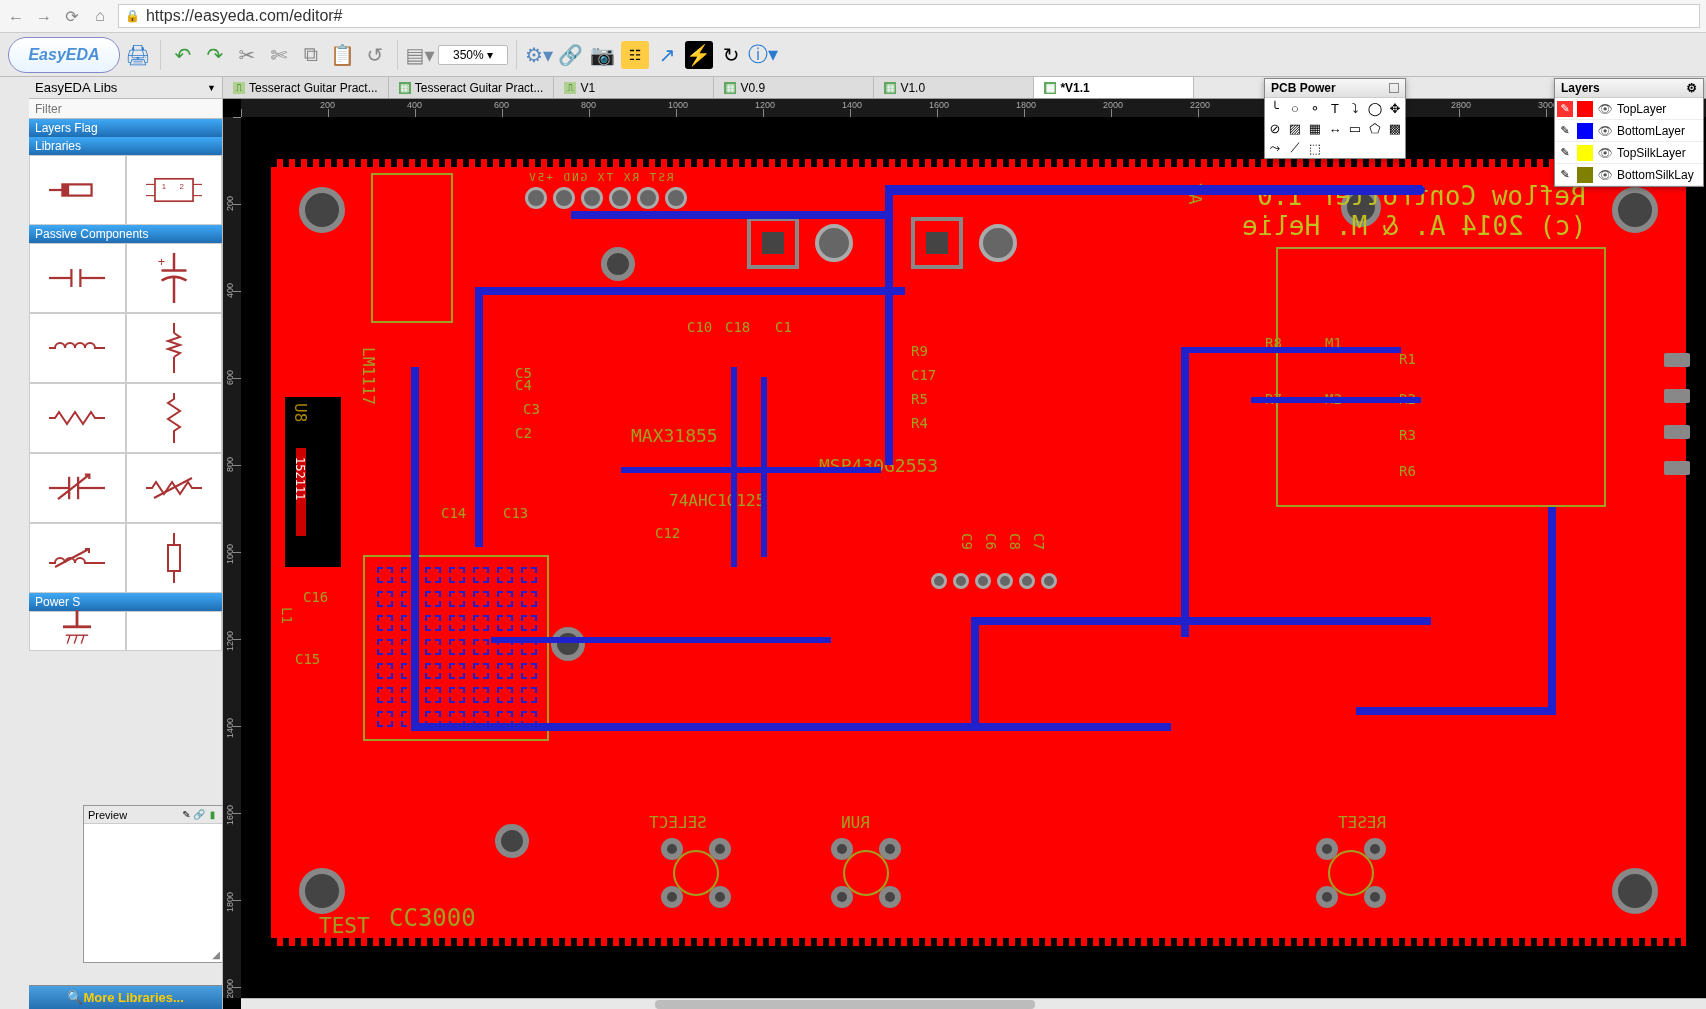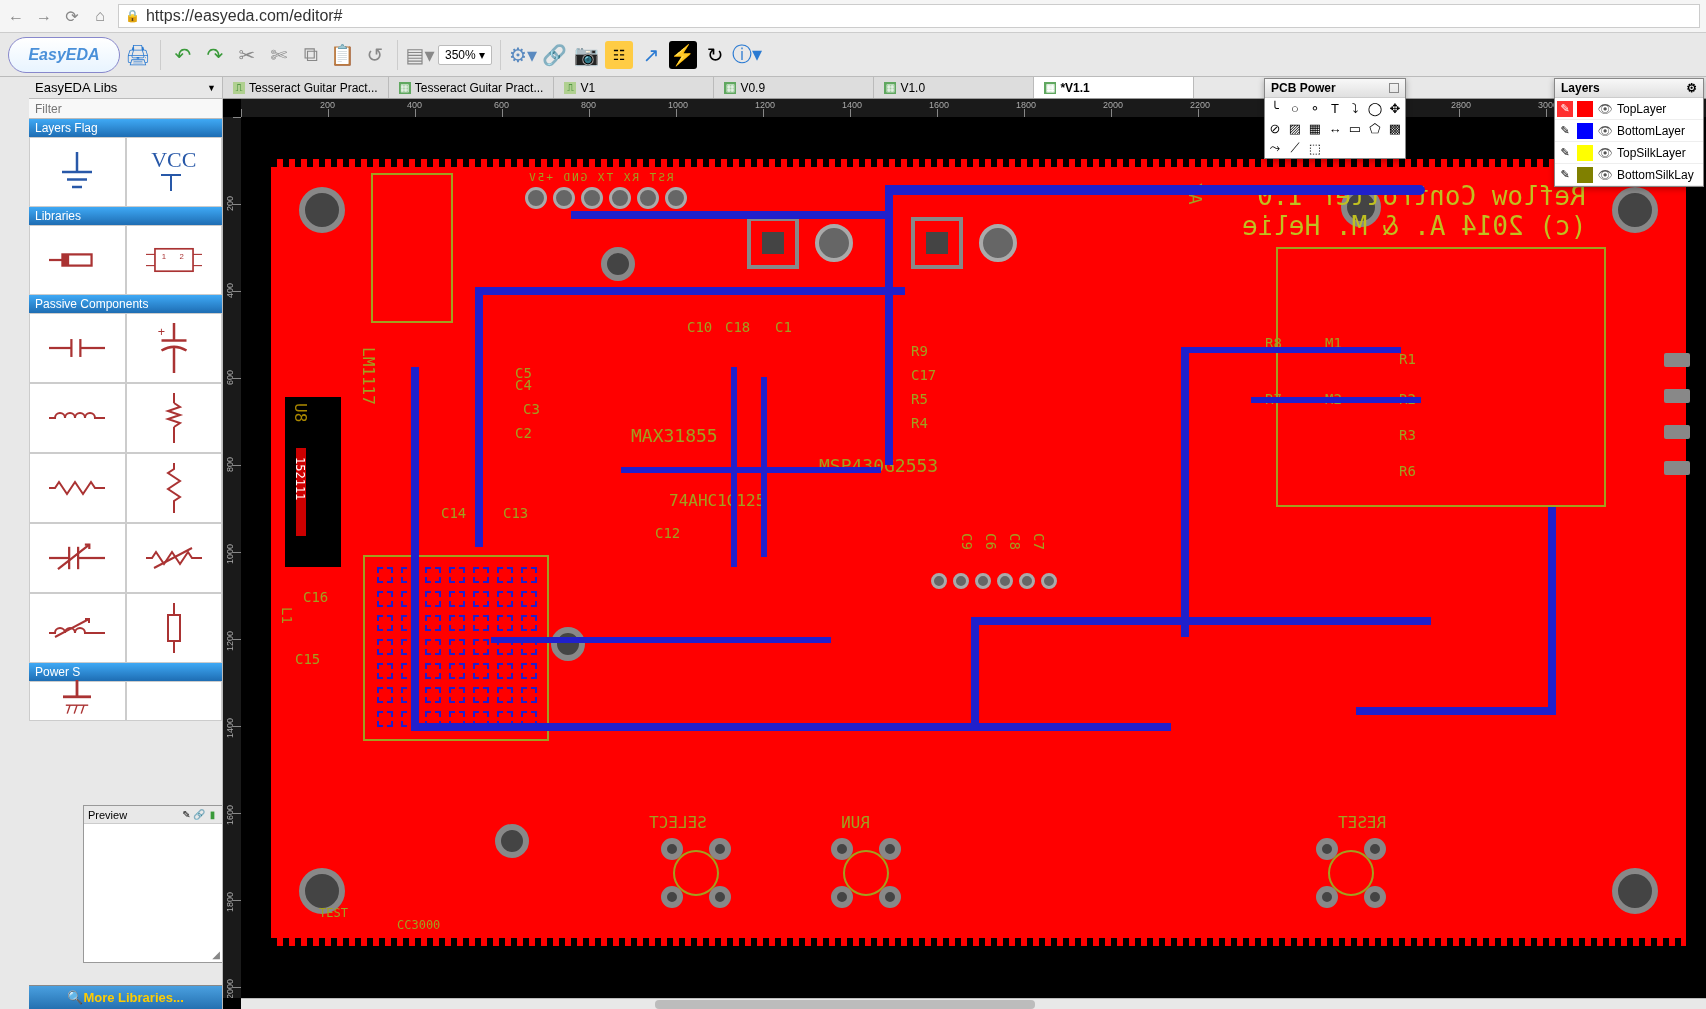--- a/index.html
+++ b/index.html
@@ -7,21 +7,21 @@
 .browser-bar { height: 33px; background: #f5f5f5; border-bottom: 1px solid #ccc; display: flex; align-items: center; padding: 0 6px; gap: 8px; }
 .nav-btn { width: 20px; height: 20px; display: flex; align-items: center; justify-content: center; color: #888; cursor: pointer; font-size: 16px; }
 .url-bar { flex: 1; height: 24px; border: 1px solid #ccc; background: #fff; display: flex; align-items: center; padding: 0 6px; gap: 6px; }
 .lock-icon { color: #4CAF50; font-size: 12px; }
 .url-text { font-size: 16px; color: #333; }
 .app-area { flex: 1; display: flex; flex-direction: column; background: #e8e8e8; position: relative; }
 .main-toolbar { height: 44px; background: #e8e8e8; border-bottom: 1px solid #bbb; display: flex; align-items: center; padding: 0 8px; gap: 4px; }
 .logo { width: 112px; height: 36px; background: linear-gradient(#fff,#e8f4ff); border: 1px solid #88c; border-radius: 18px; display: flex; align-items: center; justify-content: center; color: #4a90d9; font-weight: bold; font-size: 16px; font-style: italic; }
 .tb-sep { width: 1px; height: 30px; background: #ccc; margin: 0 4px; }
 .tb-icon { width: 28px; height: 28px; display: flex; align-items: center; justify-content: center; cursor: pointer; border-radius: 3px; font-size: 20px; }
-.zoom-box { padding: 2px 6px; border: 1px solid #bbb; background: #fff; font-size: 12px; border-radius: 2px; }
+.zoom-box { padding: 2px 14px; border: 1px solid #bbb; background: #fff; font-size: 12px; border-radius: 2px; }
 .content-row { flex: 1; display: flex; overflow: hidden; padding-left: 29px; }
 .sidebar { width: 194px; background: #e8e8e8; border-right: 1px solid #bbb; display: flex; flex-direction: column; overflow: hidden; }
 .sidebar-title { height: 22px; background: #e8e8e8; border-bottom: 1px solid #bbb; padding: 2px 6px; font-size: 13px; display: flex; align-items: center; justify-content: space-between; }
 .sidebar-title::after { content: '▼'; font-size: 9px; }
 .filter-input { height: 20px; border: none; border-bottom: 1px solid #bbb; padding: 0 6px; font-size: 12px; background: #f8f8f8; }
 .lib-body { flex: 1; overflow-y: auto; position: relative; }
 .lib-section { background: linear-gradient(#3fa9f5,#1e6db3); color: #fff; font-size: 12px; padding: 2px 6px; }
 .lib-grid { display: grid; grid-template-columns: 1fr 1fr; }
 .lib-cell { height: 70px; border: 1px solid #ccc; background: #fff; display: flex; align-items: center; justify-content: center; position: relative; color: #2858a8; }
 .lib-cell svg { width: 56px; height: 50px; }
@@ -115,36 +115,20 @@
     <div class="tb-icon">↻</div>
     <div class="tb-icon" style="color:#2a7ad2">ⓘ▾</div>
   </div>
 
   <div class="content-row">
     <div class="sidebar">
       <div class="sidebar-title">EasyEDA Libs</div>
       <input class="filter-input" placeholder="Filter" style="">
       <div class="lib-body">
         <div class="lib-section">Layers Flag</div>
-        <div class="lib-grid">
-          <div class="lib-cell">
-              <svg viewBox="0 0 40 40">
-                <line x1="20" y1="4" x2="20" y2="20" stroke="#2858a8" stroke-width="2"></line>
-                <line x1="8" y1="20" x2="32" y2="20" stroke="#2858a8" stroke-width="2"></line>
-                <line x1="12" y1="26" x2="28" y2="26" stroke="#2858a8" stroke-width="2"></line>
-                <line x1="16" y1="32" x2="24" y2="32" stroke="#2858a8" stroke-width="2"></line>
-              </svg>
-            </div>
-          <div class="lib-cell">
-              <div><div class="lib-vcc">VCC</div><svg viewBox="0 0 40 20" style="width:40px;height:20px">
-                  <line x1="10" y1="2" x2="30" y2="2" stroke="#2858a8" stroke-width="2"></line>
-                  <line x1="20" y1="2" x2="20" y2="18" stroke="#2858a8" stroke-width="2"></line>
-                </svg></div>
-            </div>
-        </div>
         <div class="lib-section">Libraries</div>
         <div class="lib-grid">
           <div class="lib-cell">
               <svg viewBox="0 0 50 20">
                 <line x1="0" y1="10" x2="12" y2="10" stroke="#a33" stroke-width="2"></line>
                 <rect x="12" y="5" width="26" height="10" fill="none" stroke="#a33" stroke-width="2"></rect>
                 <rect x="12" y="5" width="6" height="10" fill="#a33"></rect>
               </svg>
             </div>
           <div class="lib-cell">
@@ -512,22 +496,22 @@
                 <div></div>
                 <div></div>
               <div></div>
                 <div></div>
                 <div></div>
                 <div></div>
                 <div></div>
                 <div></div>
                 <div></div>
             </div>
-            <div class="silk-small" style="left:126px;bottom:6px;font-size:12px">CC3000</div>
-            <div class="silk-small" style="left:48px;bottom:18px;font-size:12px">TEST</div>
+            <div class="silk-small" style="left:118px;bottom:6px;font-size:24px">CC3000</div>
+            <div class="silk-small" style="left:48px;bottom:0;font-size:21px">TEST</div>
             <div class="silk-small" style="left:32px;top:422px">C16</div>
             <div class="silk-small" style="left:24px;top:484px">C15</div>
             <div class="silk-small" style="left:8px;top:440px;writing-mode:vertical-rl">L1</div>
 
             <div class="trace-blue" style="left:204px;top:120px;width:8px;height:260px"></div>
             <div class="trace-blue" style="left:204px;top:120px;width:430px;height:8px"></div>
             <div class="trace-blue" style="left:300px;top:44px;width:320px;height:8px"></div>
             <div class="trace-blue" style="left:614px;top:18px;width:8px;height:280px"></div>
             <div class="trace-blue" style="left:614px;top:18px;width:540px;height:10px;border-radius:5px"></div>
             <div class="trace-blue" style="left:140px;top:200px;width:8px;height:360px"></div>

